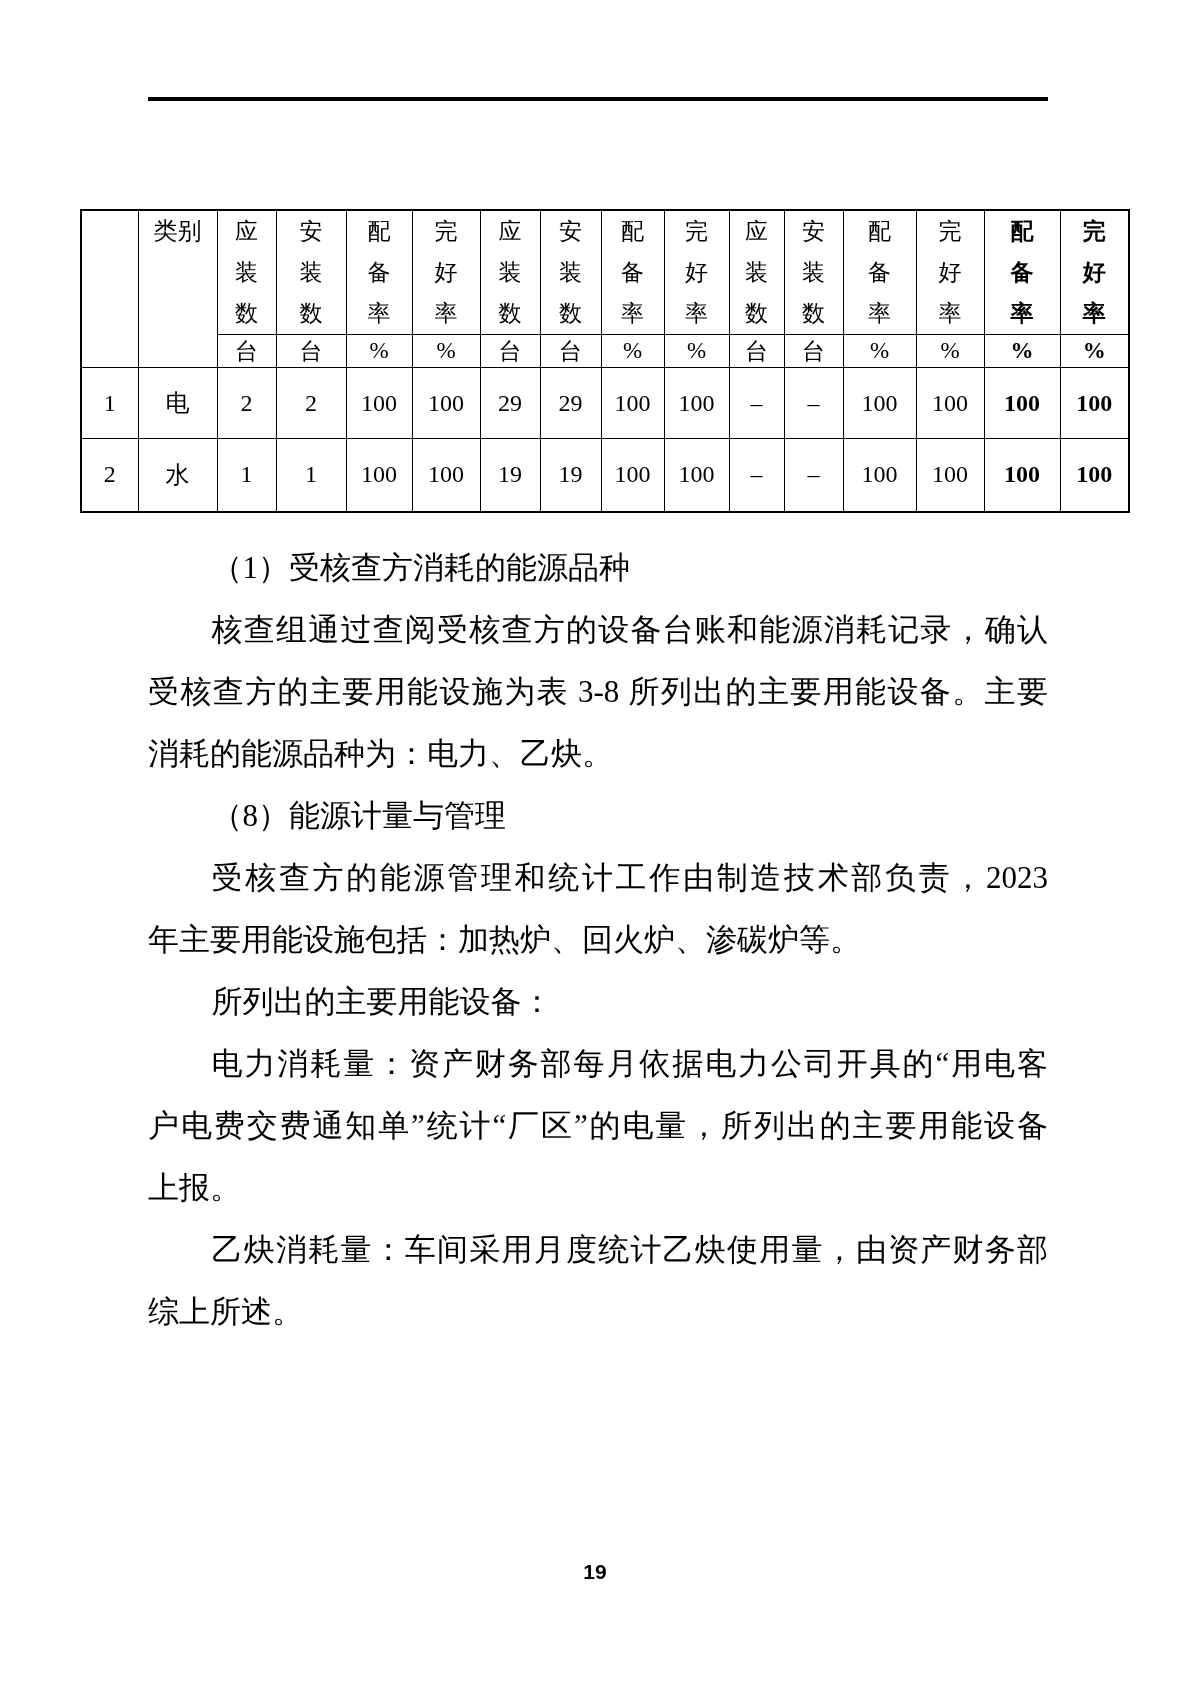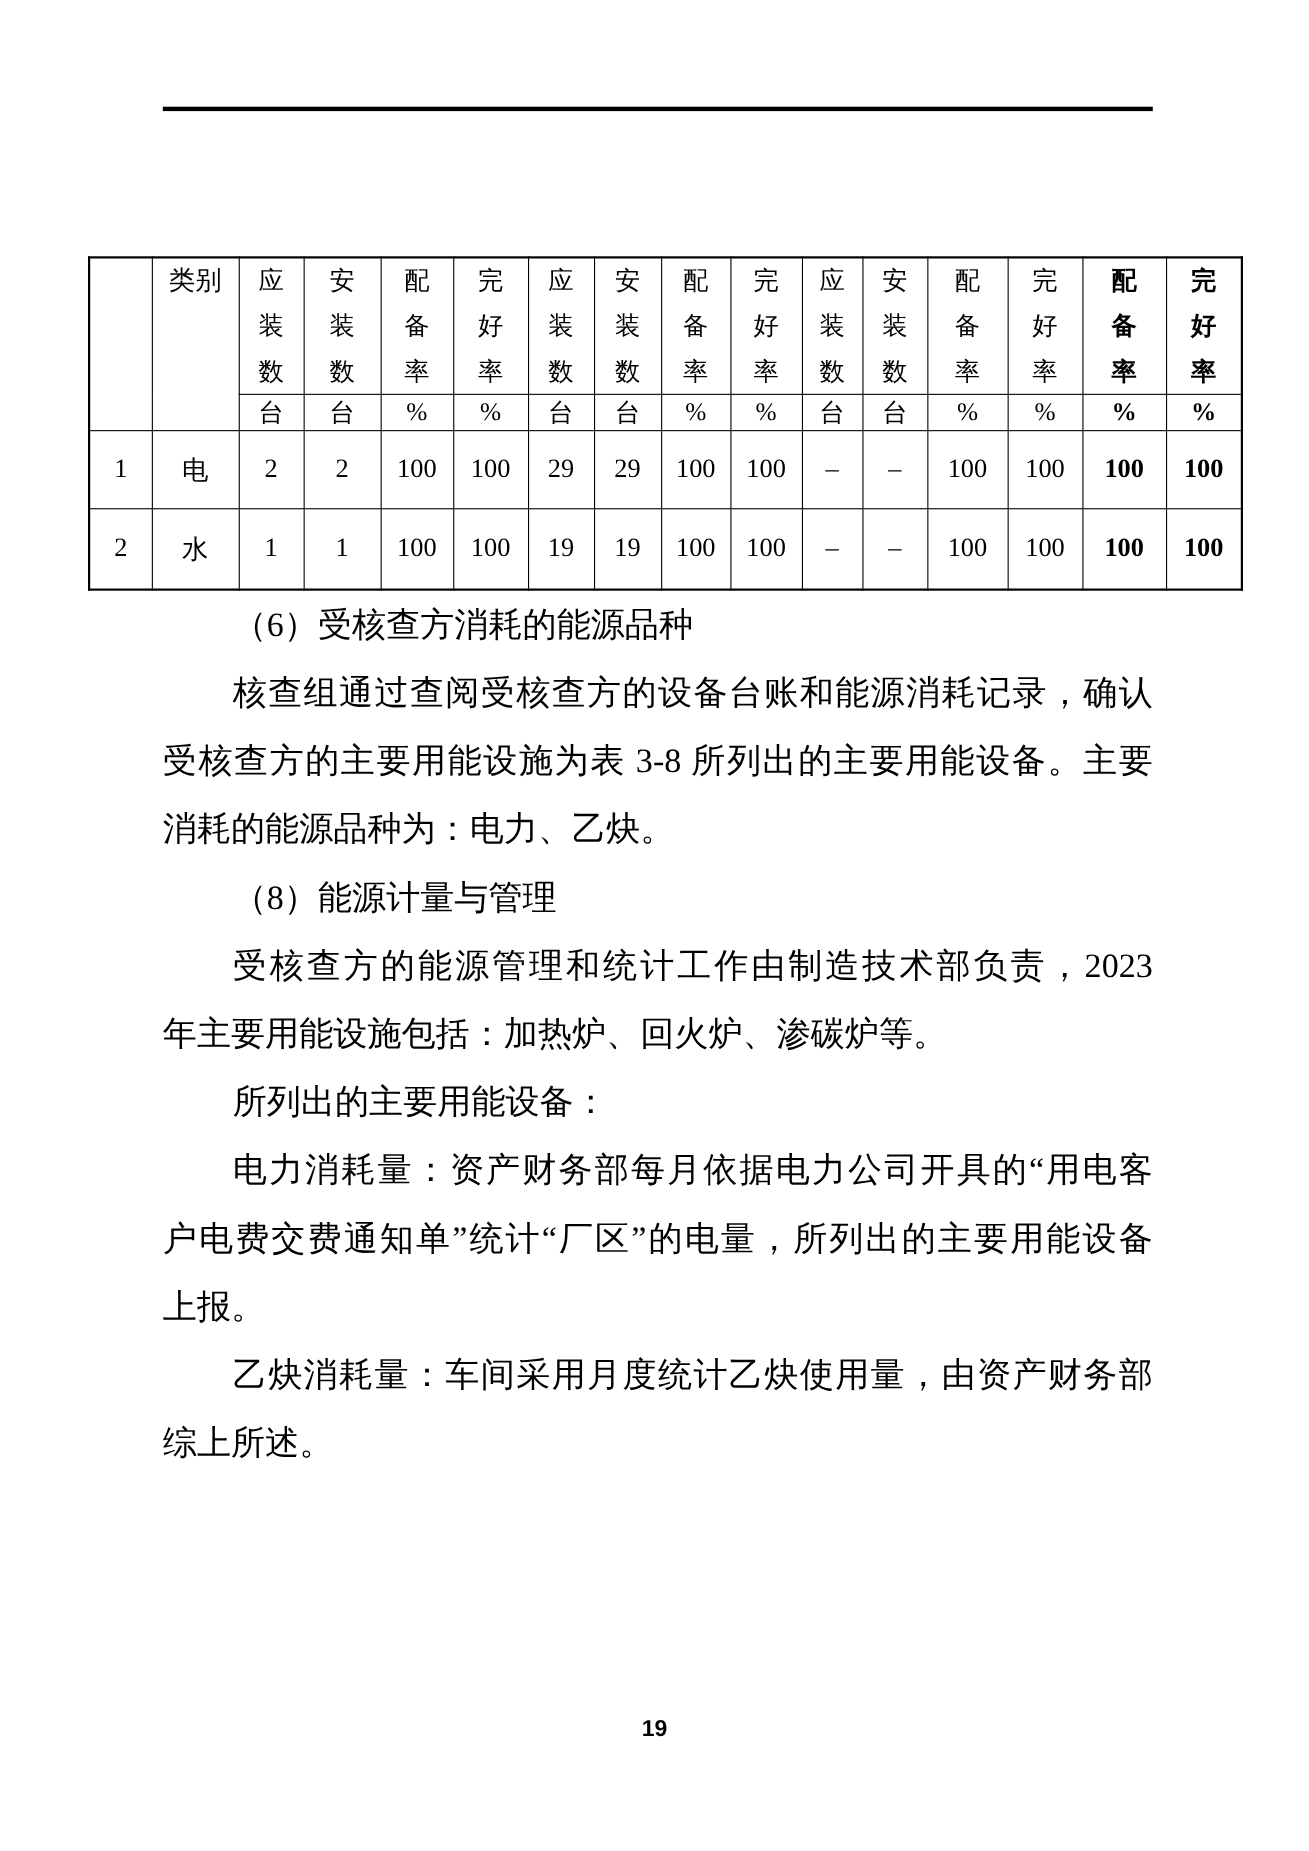--- a/index.html
+++ b/index.html
@@ -10,21 +10,21 @@
   }
   .page{position:absolute;left:0;top:0;width:1190px;height:1683px;background:#fff;}
 
   
   .header-rule{position:absolute;left:148px;top:97px;width:900px;height:4px;background:#000;}
 
   
   table.meter{
     position:absolute;left:80px;top:209px;width:1048px;
     border-collapse:collapse;table-layout:fixed;
-    text-align:center;font-size:24px;color:#000;margin-top:24px;
+    text-align:center;font-size:24px;color:#000;
   }
   .meter th,.meter td{border:1px solid #000;padding:0;vertical-align:middle;font-weight:normal;}
   table.meter{border:2px solid #000;}
   .meter tr.hrow{height:92px;}
   .meter tr.urow{height:33px;}
   .meter tr.drow1{height:71px;}
   .meter tr.drow2{height:73px;}
   .meter .vtext{
     display:inline-block;width:1.1em;line-height:41px;
     word-break:break-all;white-space:normal;font-size:23px;
@@ -144,21 +144,21 @@
       <td>–</td>
       <td>100</td>
       <td>100</td>
       <td class="b">100</td>
       <td class="b">100</td>
     </tr>
   </tbody>
     </table>
 
   <div class="content">
-    <div class="ln indent">（6）受核查方消耗的能源品种</div>
+    <div class="ln indent">（1）受核查方消耗的能源品种</div>
     <div class="ln indent fill">核查组通过查阅受核查方的设备台账和能源消耗记录，确认</div>
     <div class="ln fill">受核查方的主要用能设施为表 3-8 所列出的主要用能设备。主要</div>
     <div class="ln">消耗的能源品种为：电力、乙炔。</div>
     <div class="ln indent">（8）能源计量与管理</div>
     <div class="ln indent fill">受核查方的能源管理和统计工作由制造技术部负责，2023</div>
     <div class="ln">年主要用能设施包括：加热炉、回火炉、渗碳炉等。</div>
     <div class="ln indent">所列出的主要用能设备：</div>
     <div class="ln indent fill">电力消耗量：资产财务部每月依据电力公司开具的“用电客</div>
     <div class="ln fill">户电费交费通知单”统计“厂区”的电量，所列出的主要用能设备</div>
     <div class="ln">上报。</div>

